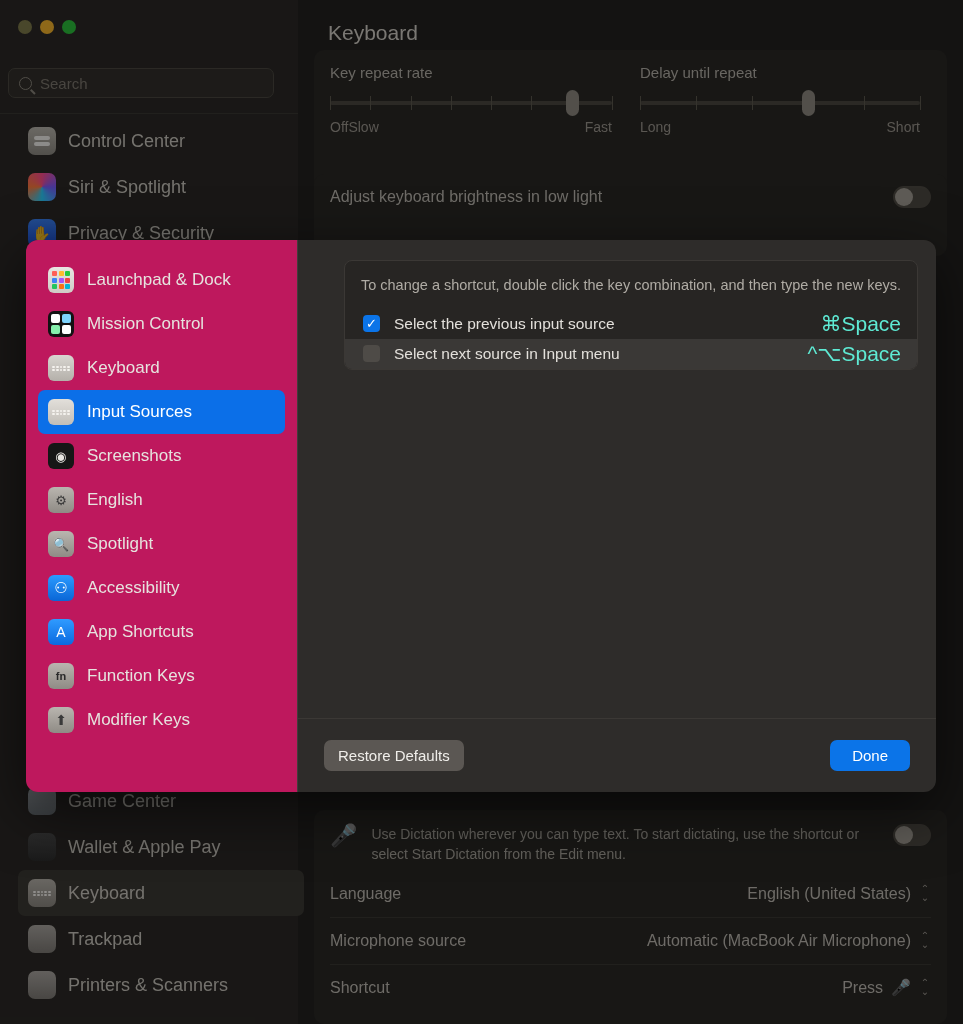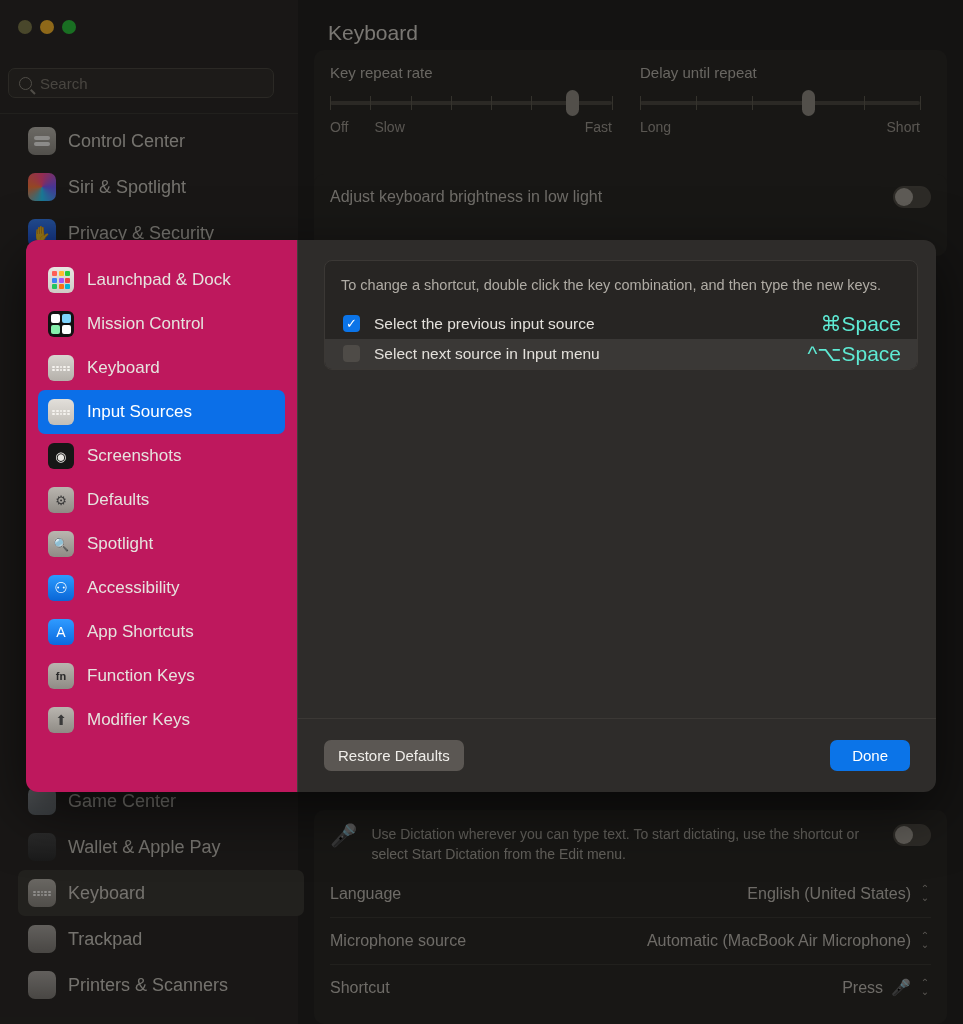--- a/index.html
+++ b/index.html
@@ -99,21 +99,21 @@
   }
   .track .tick {
     position: absolute; top: -5px; width: 1px; height: 14px; background: #5c584f;
   }
   .knob {
     position: absolute; top: -11px; width: 13px; height: 26px;
     background: #8d8980; border-radius: 7px; margin-left: -6px;
   }
   .ends { display: flex; justify-content: space-between; margin-top: 14px; }
   .ends span { font-size: 14px; color: #9b968e; }
-  .ends .triple { display: flex; gap: 26px; }
+  .ends .triple { display: flex; }
 
   .row {
     display: flex; align-items: center; justify-content: space-between;
     height: 46px; padding: 0 16px;
   }
   .row .lbl { font-size: 16px; color: #bdb9b1; }
   .row .val { font-size: 16px; color: #bdb9b1; display: flex; align-items: center; gap: 8px; }
   .toggle {
     width: 38px; height: 22px; border-radius: 11px; background: #4f4b44;
     position: relative; flex: 0 0 auto;
@@ -169,21 +169,21 @@
   .ic-spot     { background: linear-gradient(#b9b5af,#8f8b85); }
   .ic-access   { background: linear-gradient(#2b9bff,#0a66d6); border-radius: 50%; }
   .ic-app      { background: linear-gradient(#2f9bff,#0b6ae0); }
   .ic-fn       { background: linear-gradient(#b9b5af,#8f8b85); font-size:11px; color:#2a2a2a; font-weight:bold; }
   .ic-mod      { background: linear-gradient(#b9b5af,#8f8b85); }
 
   .sun { width:16px; height:16px; border-radius:50%; background:#fff; box-shadow:0 0 0 2px #fff inset; position:relative; }
   .mc { display:grid; grid-template-columns:1fr 1fr; grid-template-rows:1fr 1fr; gap:2px; width:100%; height:100%; }
   .mc i { display:block; border-radius:2px; background:#fff; }
 
-  .sheet-main { flex: 1; display: flex; flex-direction: column; position: relative; }
+  .sheet-main { flex: 1; display: flex; flex-direction: column; position: relative; align-items: flex-end; }
   .sc-box {
     margin: 20px 18px 0 26px; background: #272523;
     border: 1px solid #3b3835; border-radius: 8px; overflow: hidden;
   }
   .sc-note {
     font-size: 14.5px; color: #b0aca5; line-height: 1.5;
     padding: 14px 16px 12px 16px;
   }
   .sc-row {
     display: flex; align-items: center; height: 30px; padding: 0 16px 0 18px;
@@ -455,21 +455,21 @@
         <span class="ic ic-shots">
           <span style="color:#e8e6e2;font-size:13px;">◉</span>
         </span>
         <span class="lbl">Screenshots</span>
       </div>
 
       <div class="cat-item">
         <span class="ic ic-services">
           <span style="color:#3a3a3a;font-size:13px;">⚙</span>
         </span>
-        <span class="lbl">Defaults</span>
+        <span class="lbl">English</span>
       </div>
 
       <div class="cat-item">
         <span class="ic ic-spot">
           <span style="color:#3a3a3a;font-size:13px;">🔍</span>
         </span>
         <span class="lbl">Spotlight</span>
       </div>
 
       <div class="cat-item">

